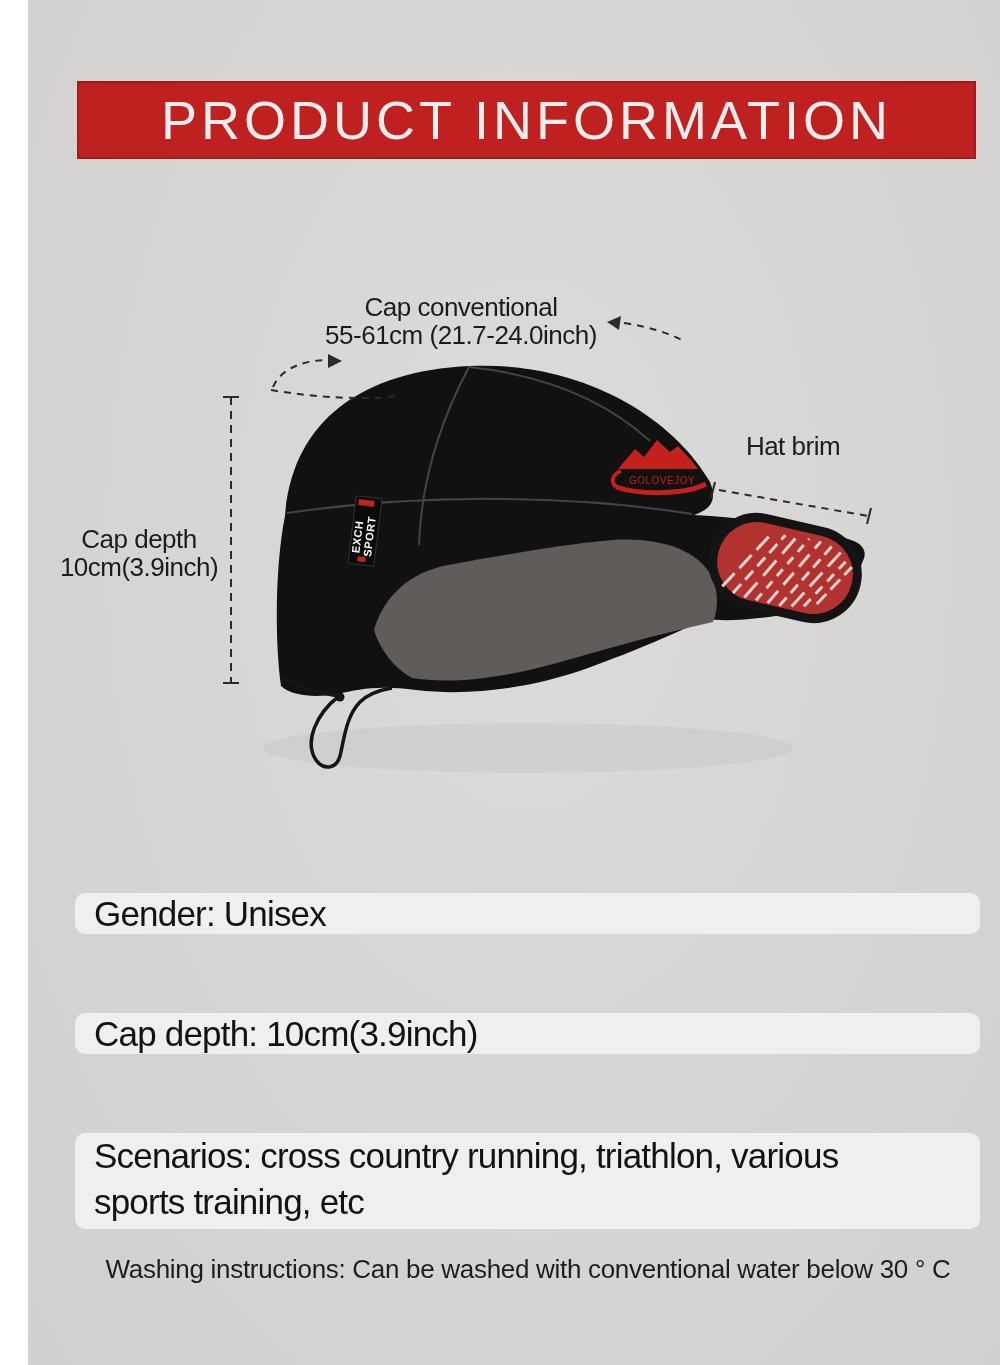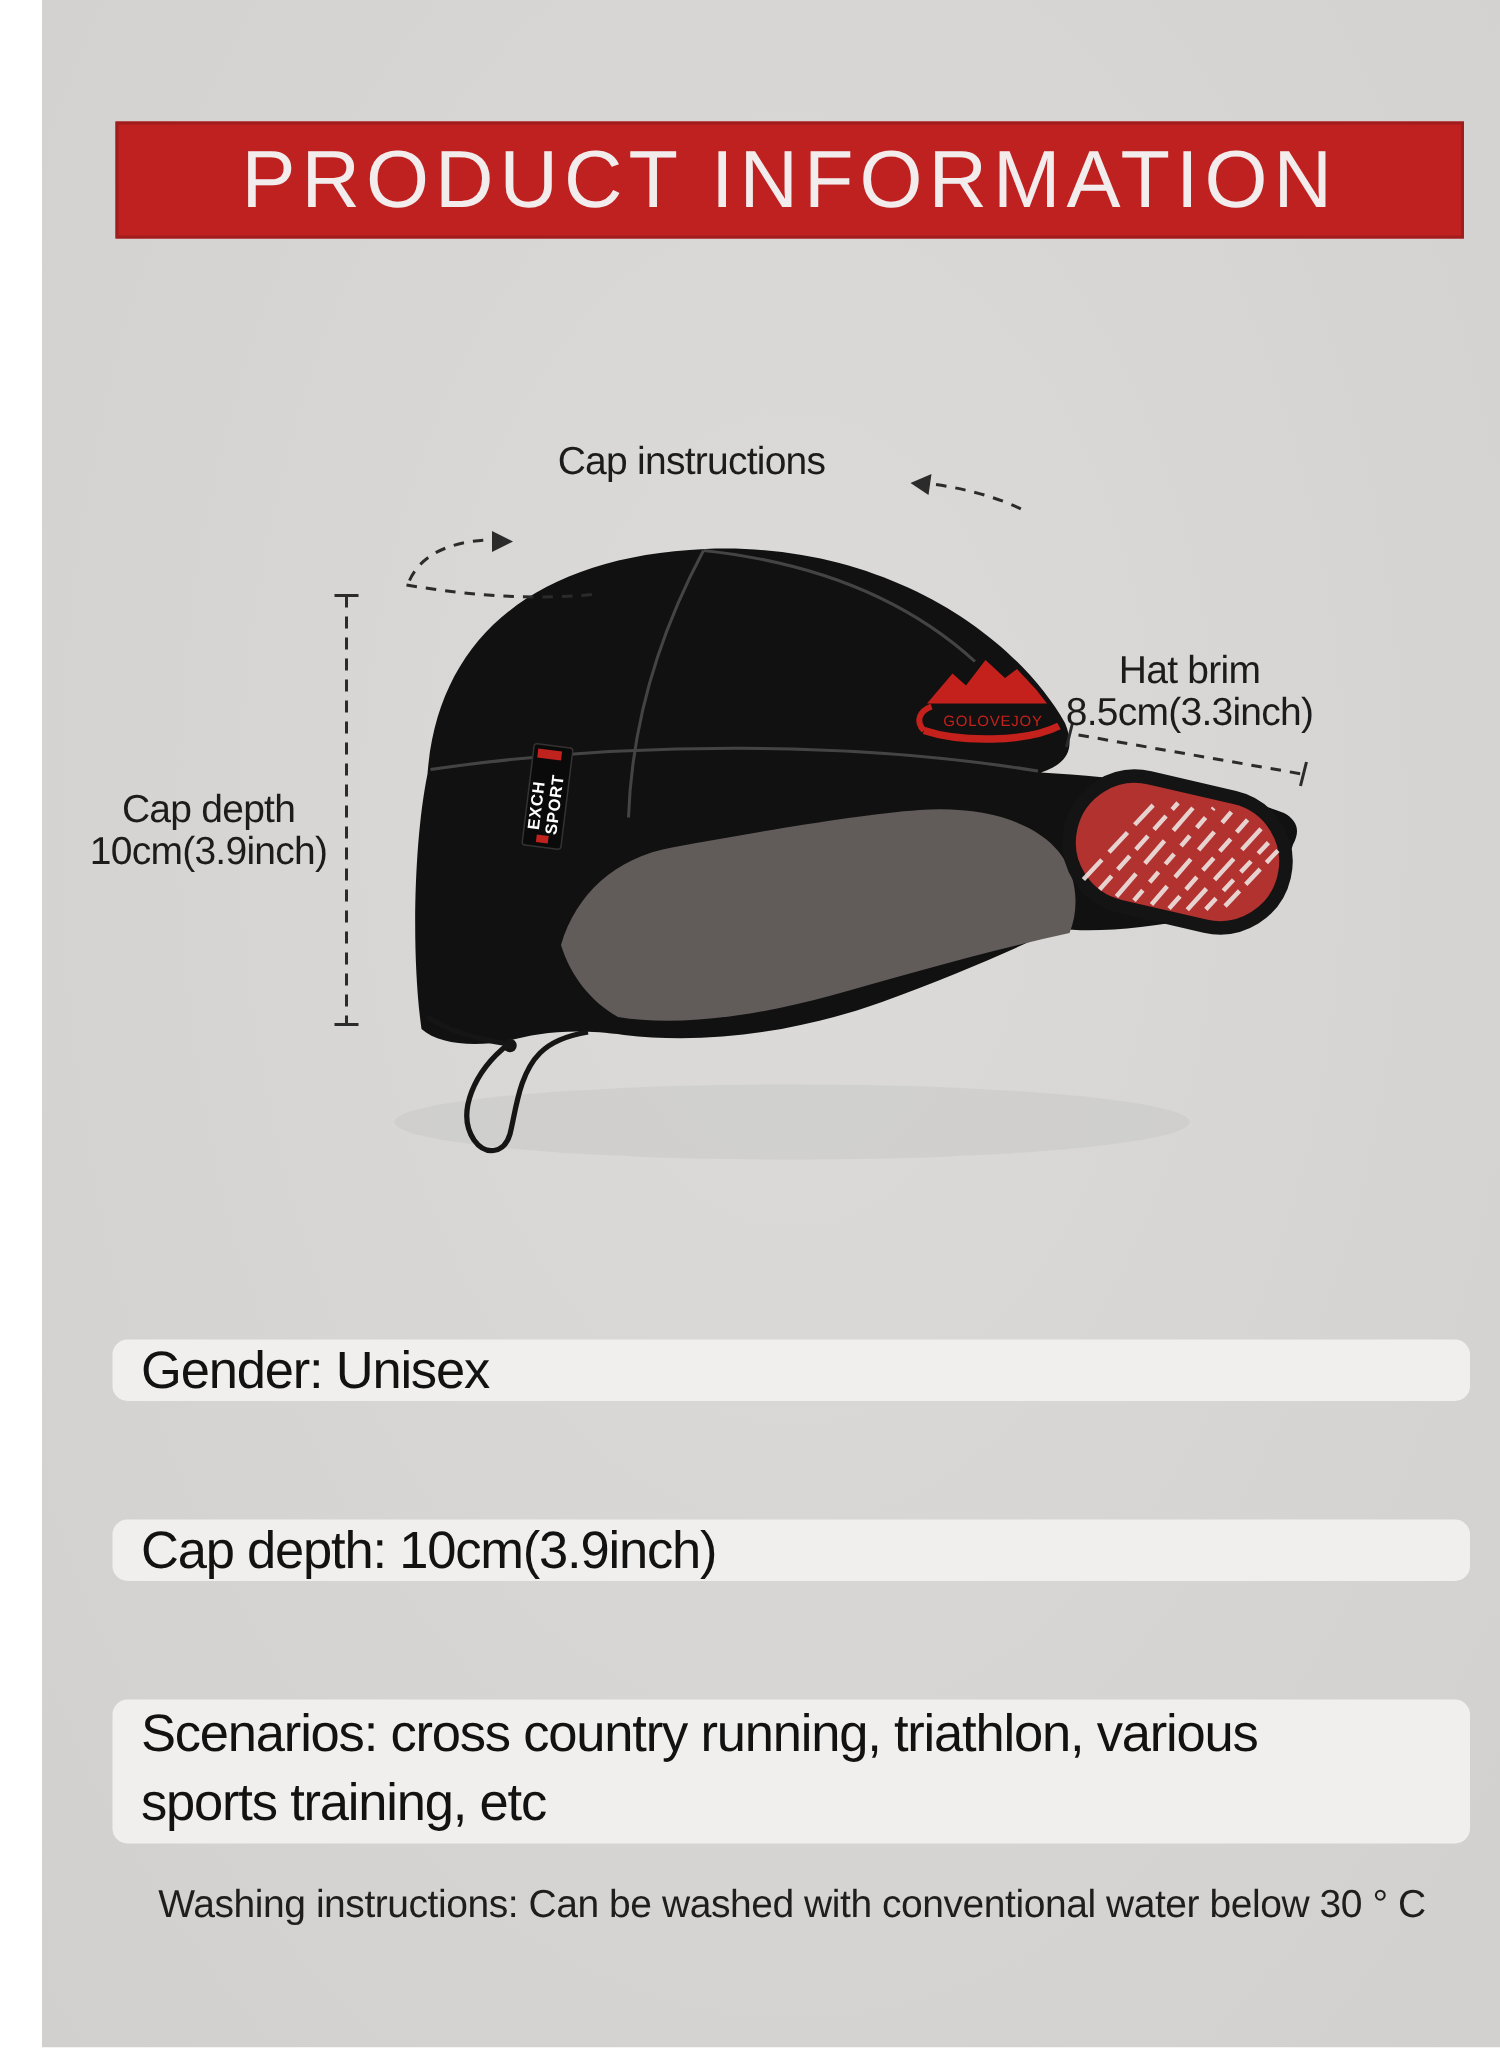--- a/index.html
+++ b/index.html
@@ -132,25 +132,25 @@
     </g>
 
     <g stroke="#2b2b2b" stroke-width="2" fill="none">
       <path d="M 691,490 L 840,516" stroke-dasharray="7 6"></path>
       <path d="M 687,482 L 683,498"></path>
       <path d="M 843,508 L 839,524"></path>
     </g>
   </svg>
 
   <div class="ann ann-circ">
-    <div>Cap instructions</div>
+    <div>Cap conventional</div>
+    <div>55-61cm (21.7-24.0inch)</div>
   </div>
   <div class="ann ann-brim">
     <div>Hat brim</div>
-    <div>8.5cm(3.3inch)</div>
   </div>
   <div class="ann ann-depth">
     <div>Cap depth</div>
     <div>10cm(3.9inch)</div>
   </div>
 
   <div class="spec-row striped" style="top:893px">Gender: Unisex</div>
   <div class="spec-row striped" style="top:1013px">Cap depth: 10cm(3.9inch)</div>
   <div class="spec-row striped tall" style="top:1133px">
     <div>Scenarios: cross country running, triathlon, various</div>

